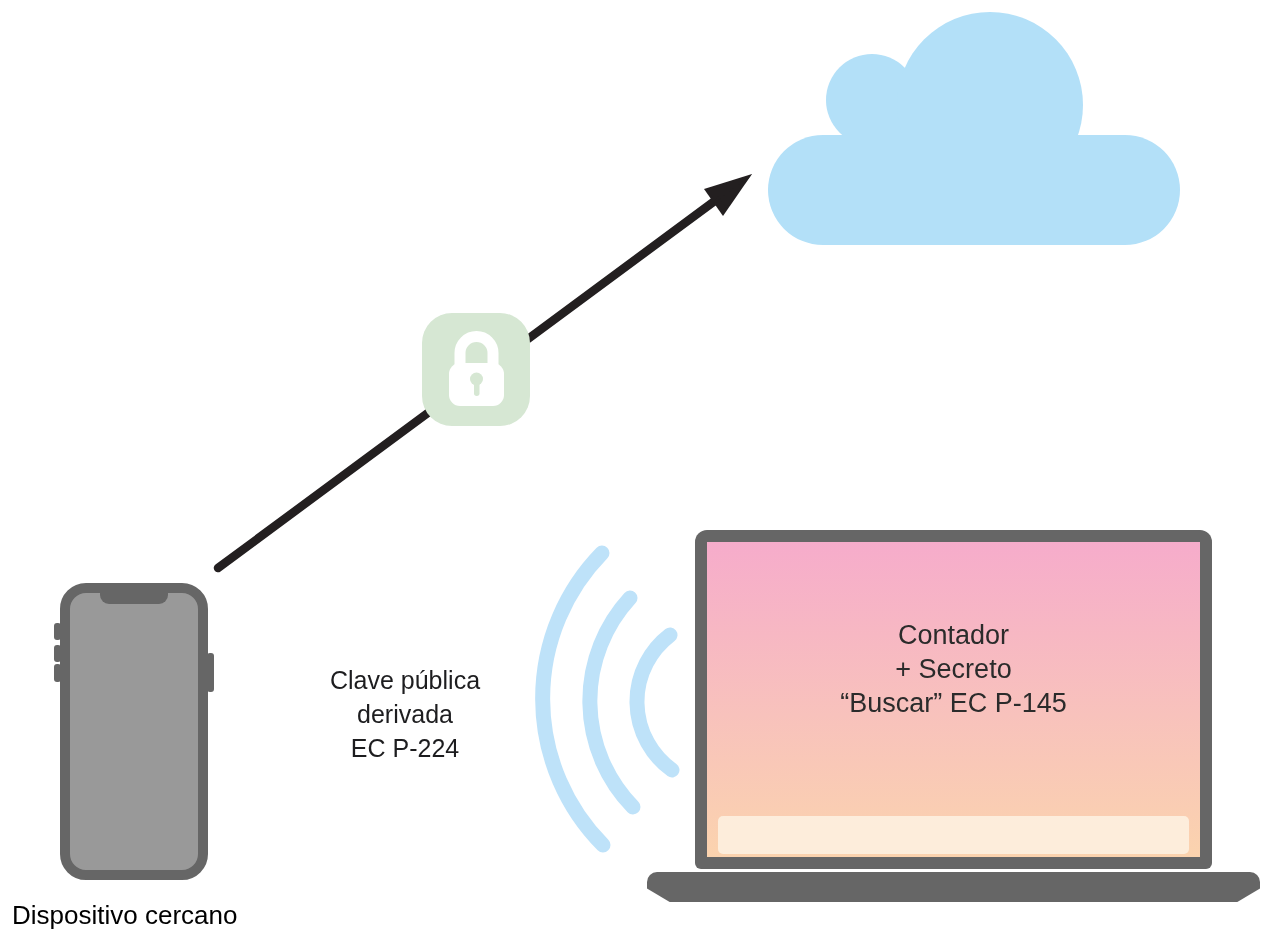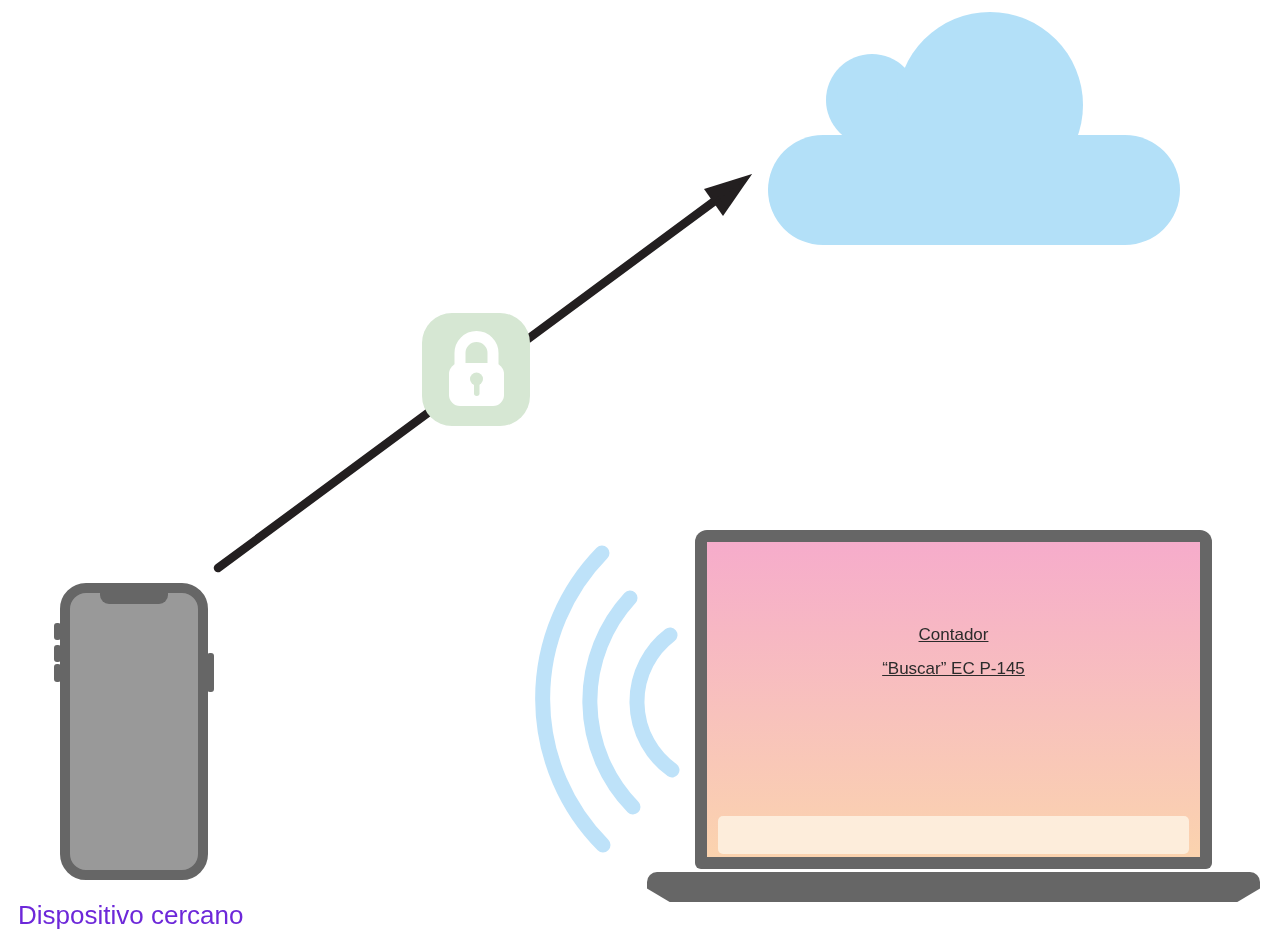--- a/index.html
+++ b/index.html
@@ -73,25 +73,25 @@
   .btn-l1 { left: 54px; top: 623px; height: 17px; }
   .btn-l2 { left: 54px; top: 645px; height: 17px; }
   .btn-l3 { left: 54px; top: 664px; height: 18px; }
   .btn-r1 { left: 207px; top: 653px; height: 39px; }
 
   .key-icon-box { position: absolute; left: 104px; top: 637px; }
   .nav-icon-box { position: absolute; left: 96px; top: 751px; }
 
   .phone-caption {
     position: absolute;
-    left: 18px;
+    left: 12px;
     top: 899px;
     font-size: 26px;
     line-height: 32px;
-    color: #6d28d9;
+    color: #000000;
     white-space: nowrap;
   }
 
   
   .mid-label {
     position: absolute;
     left: 270px;
     top: 663px;
     width: 270px;
     text-align: center;
@@ -128,24 +128,23 @@
     height: 38px;
     background: rgba(253, 242, 227, 0.85);
     border-radius: 5px;
   }
   .laptop-text {
     position: absolute;
     left: 0;
     right: 0;
     top: 76px;
     text-align: center;
-    font-size: 17px;
+    font-size: 27px;
     line-height: 34px;
     color: #2b2b2b;
-    text-decoration: underline;
   }
   .laptop-base {
     position: absolute;
     left: 647px;
     top: 872px;
     width: 613px;
     height: 30px;
     background: #666666;
     border-radius: 10px 10px 6px 6px;
     clip-path: polygon(0 0, 100% 0, 100% 55%, 96.3% 100%, 3.7% 100%, 0 55%);
@@ -211,25 +210,31 @@
 
   <div class="nav-icon-box">
     <svg width="72" height="72" viewBox="0 0 72 72">
       <circle cx="36" cy="36" r="31.5" fill="none" stroke="#A8D8F5" stroke-width="7"></circle>
       <path d="M56,16 L16,42 L34,38.5 L39,57 Z" fill="#A8D8F5"></path>
     </svg>
   </div>
 
   <div class="phone-caption">Dispositivo cercano</div>
 
+  <div class="mid-label">
+    <div>Clave pública</div>
+    <div>derivada</div>
+    <div>EC P-224</div>
+  </div>
 
   <div class="laptop-frame">
     <div class="laptop-screen">
       <div class="laptop-text">
         <div>Contador</div>
+        <div>+ Secreto</div>
         <div>“Buscar” EC P-145</div>
       </div>
       <div class="laptop-dock"></div>
     </div>
   </div>
   <div class="laptop-base"></div>
 
 </div>
 
 </body></html>

